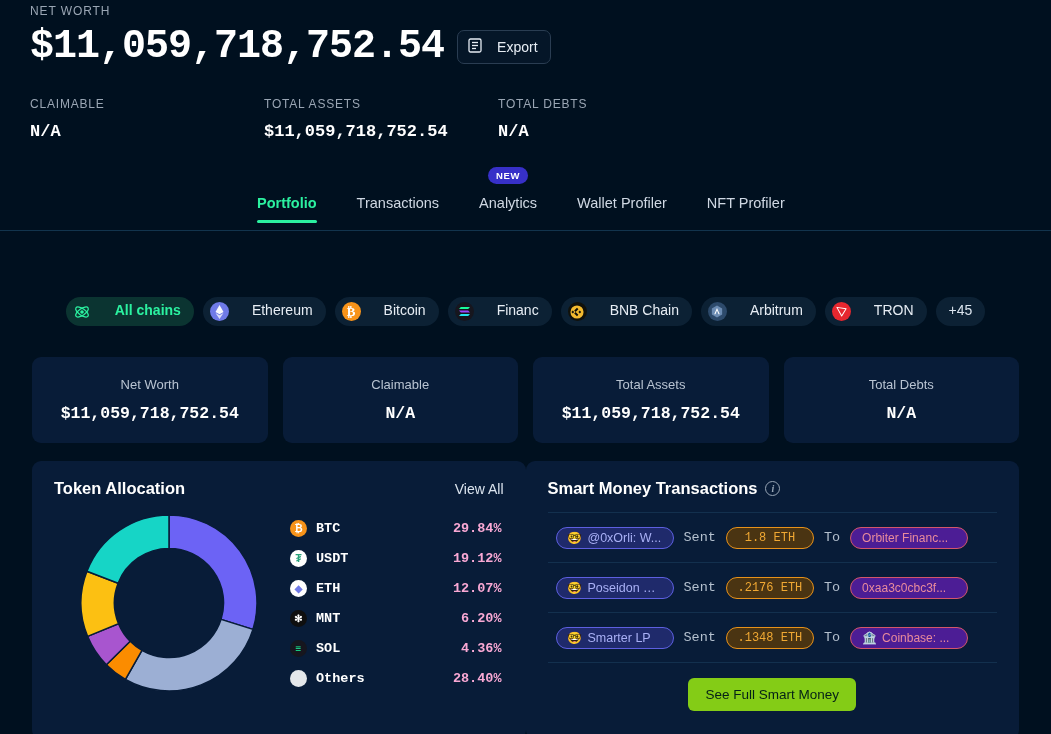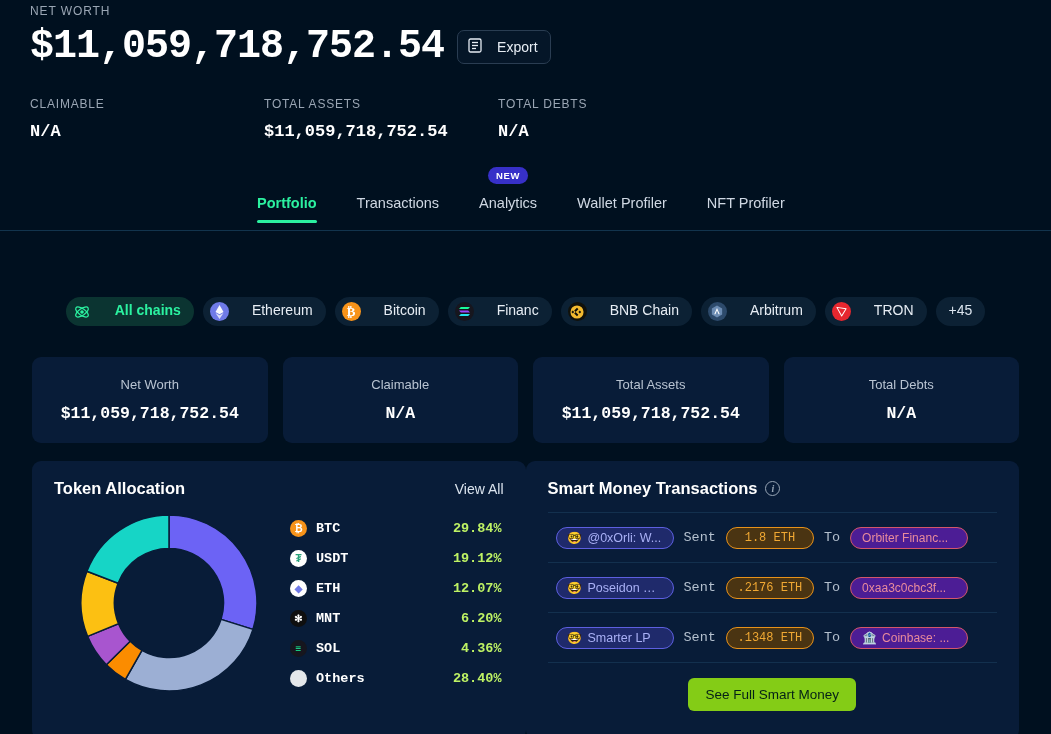--- a/index.html
+++ b/index.html
@@ -230,21 +230,21 @@
   .legend-dot {
     width: 17px; height: 17px;
     border-radius: 50%;
     flex: 0 0 auto;
     margin-right: 9px;
     display: flex; align-items: center; justify-content: center;
     font-size: 10px; color: #fff;
     font-family: "Liberation Sans", sans-serif;
   }
   .legend-name { color: #ffffff; }
-  .legend-pct { margin-left: auto; color: #bef264; }
+  .legend-pct { margin-left: auto; color: #f9a8d4; }
 
   
   .tx-list { border-top: 1px solid #13304e; }
   .tx-row {
     display: flex;
     align-items: center;
     gap: 10px;
     height: 50px;
     border-bottom: 1px solid #13304e;
     padding-left: 8px;

